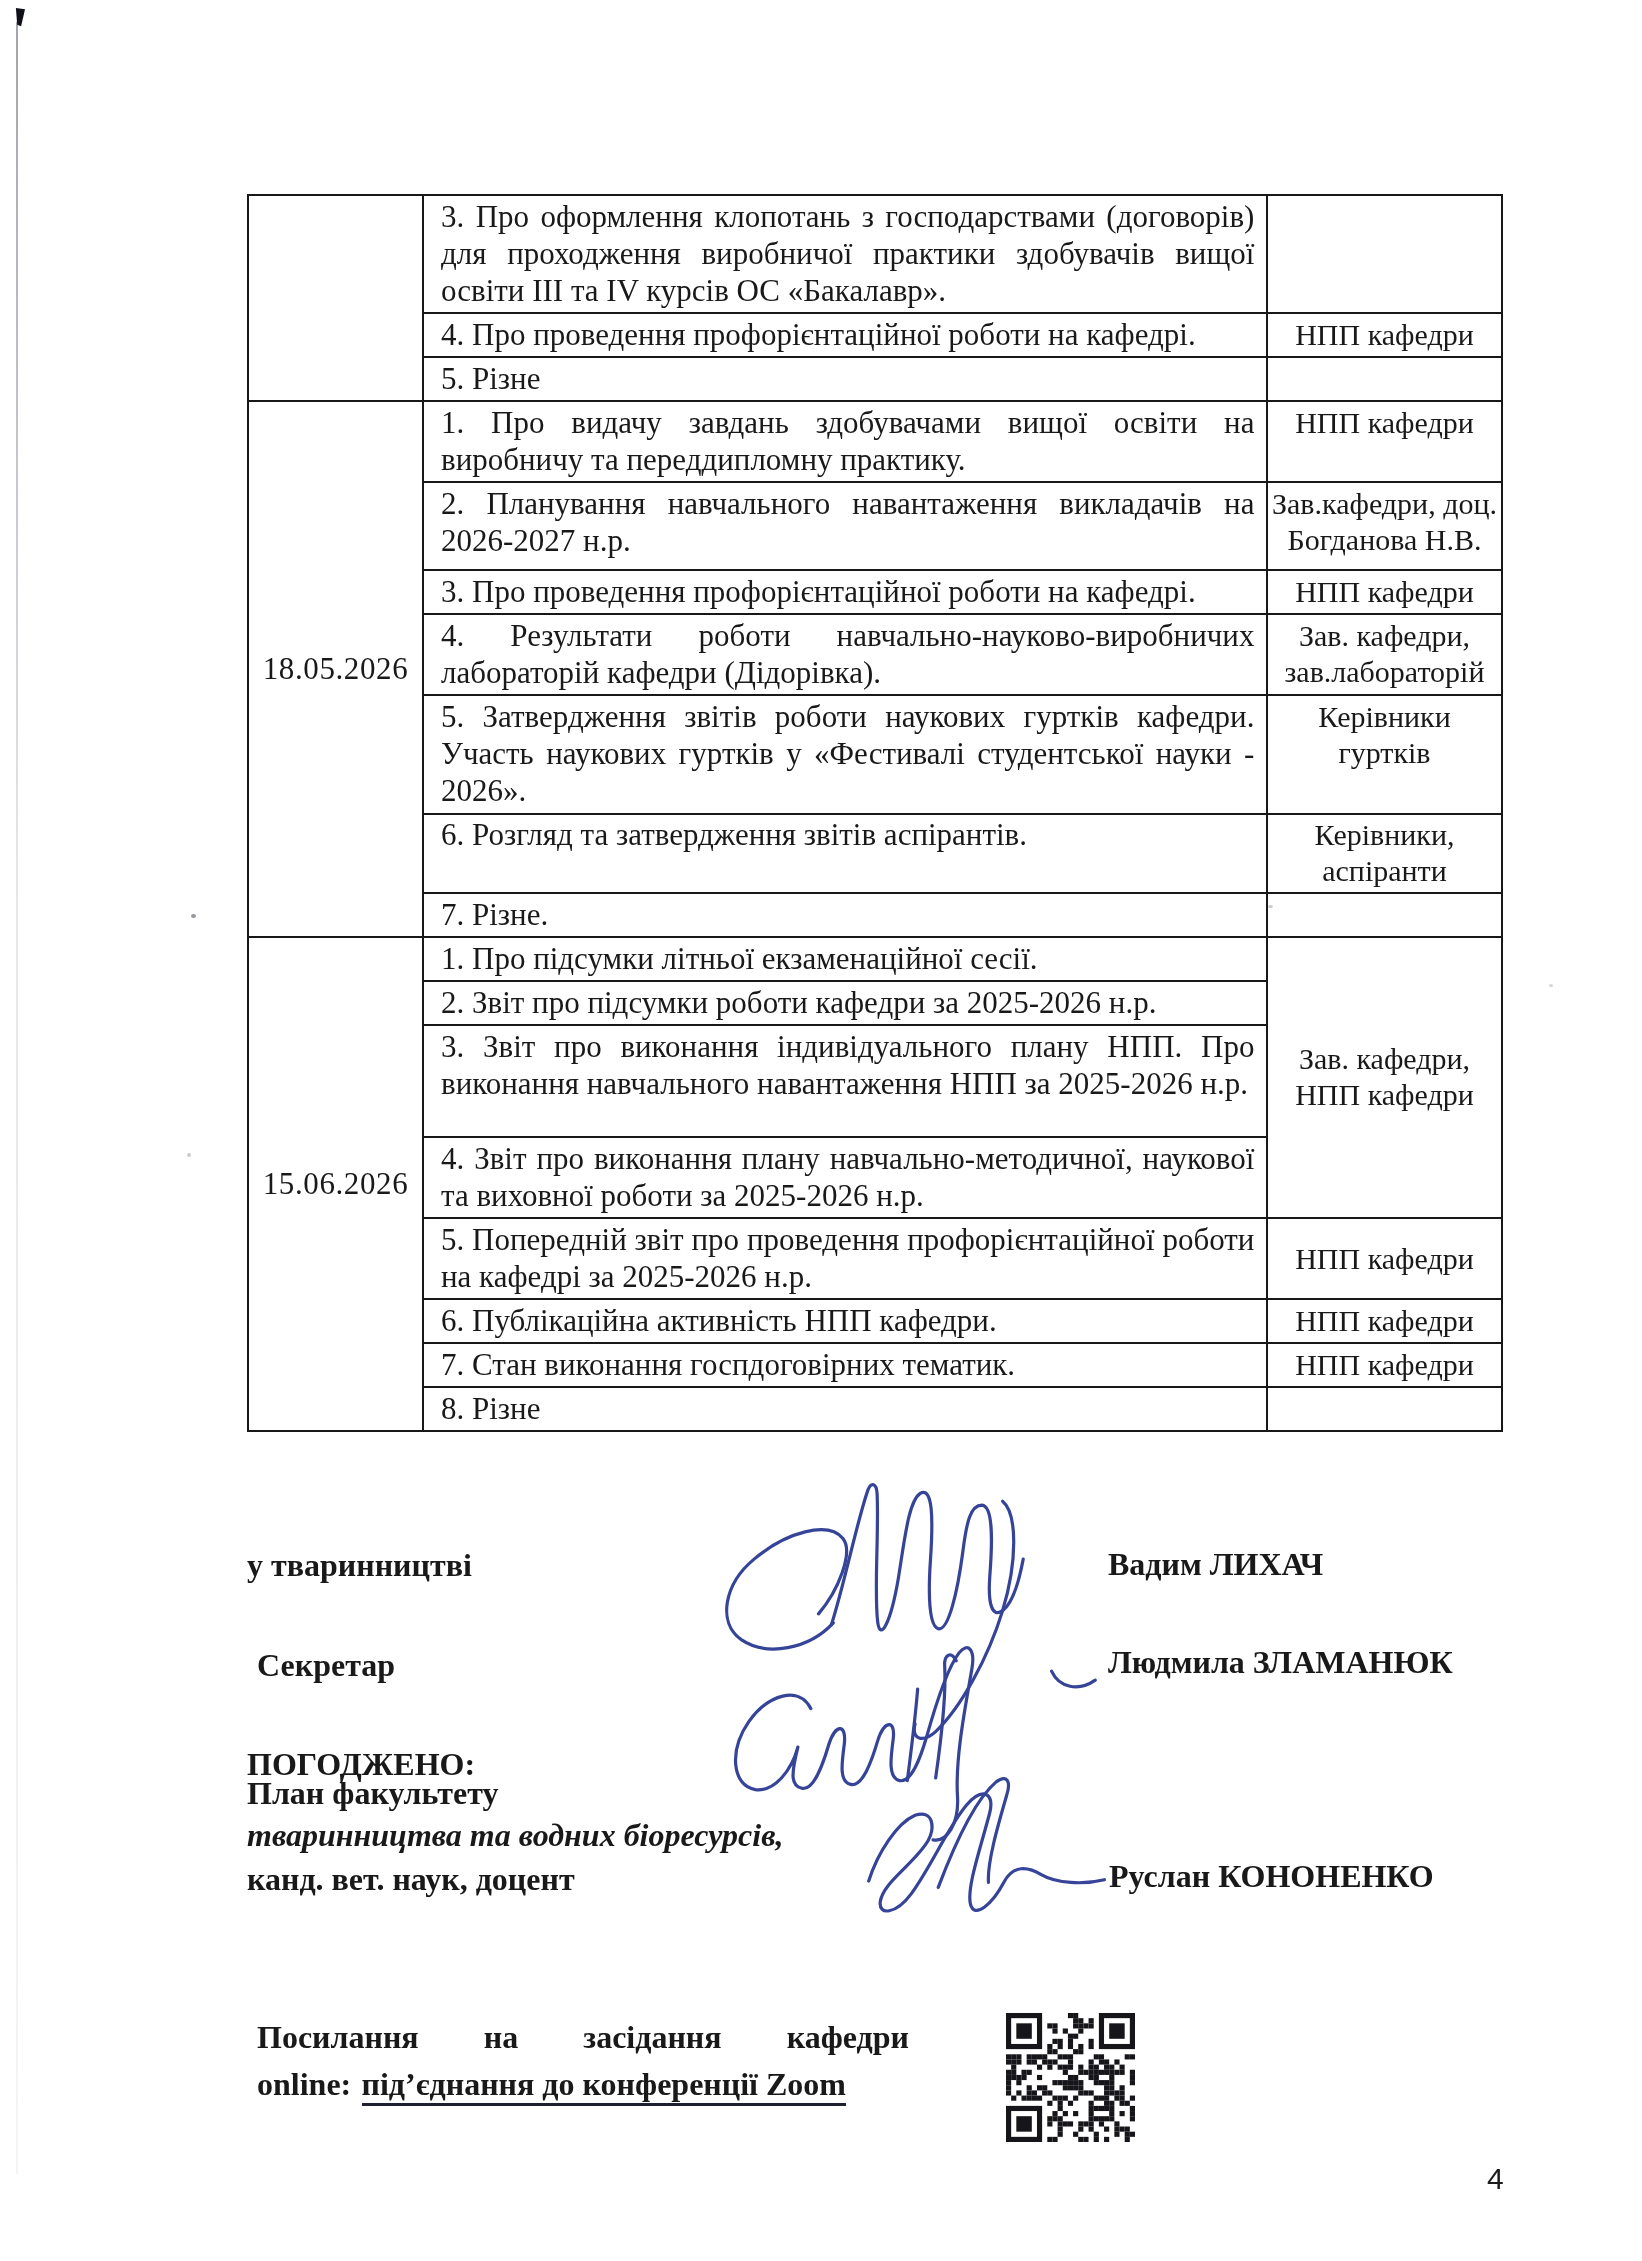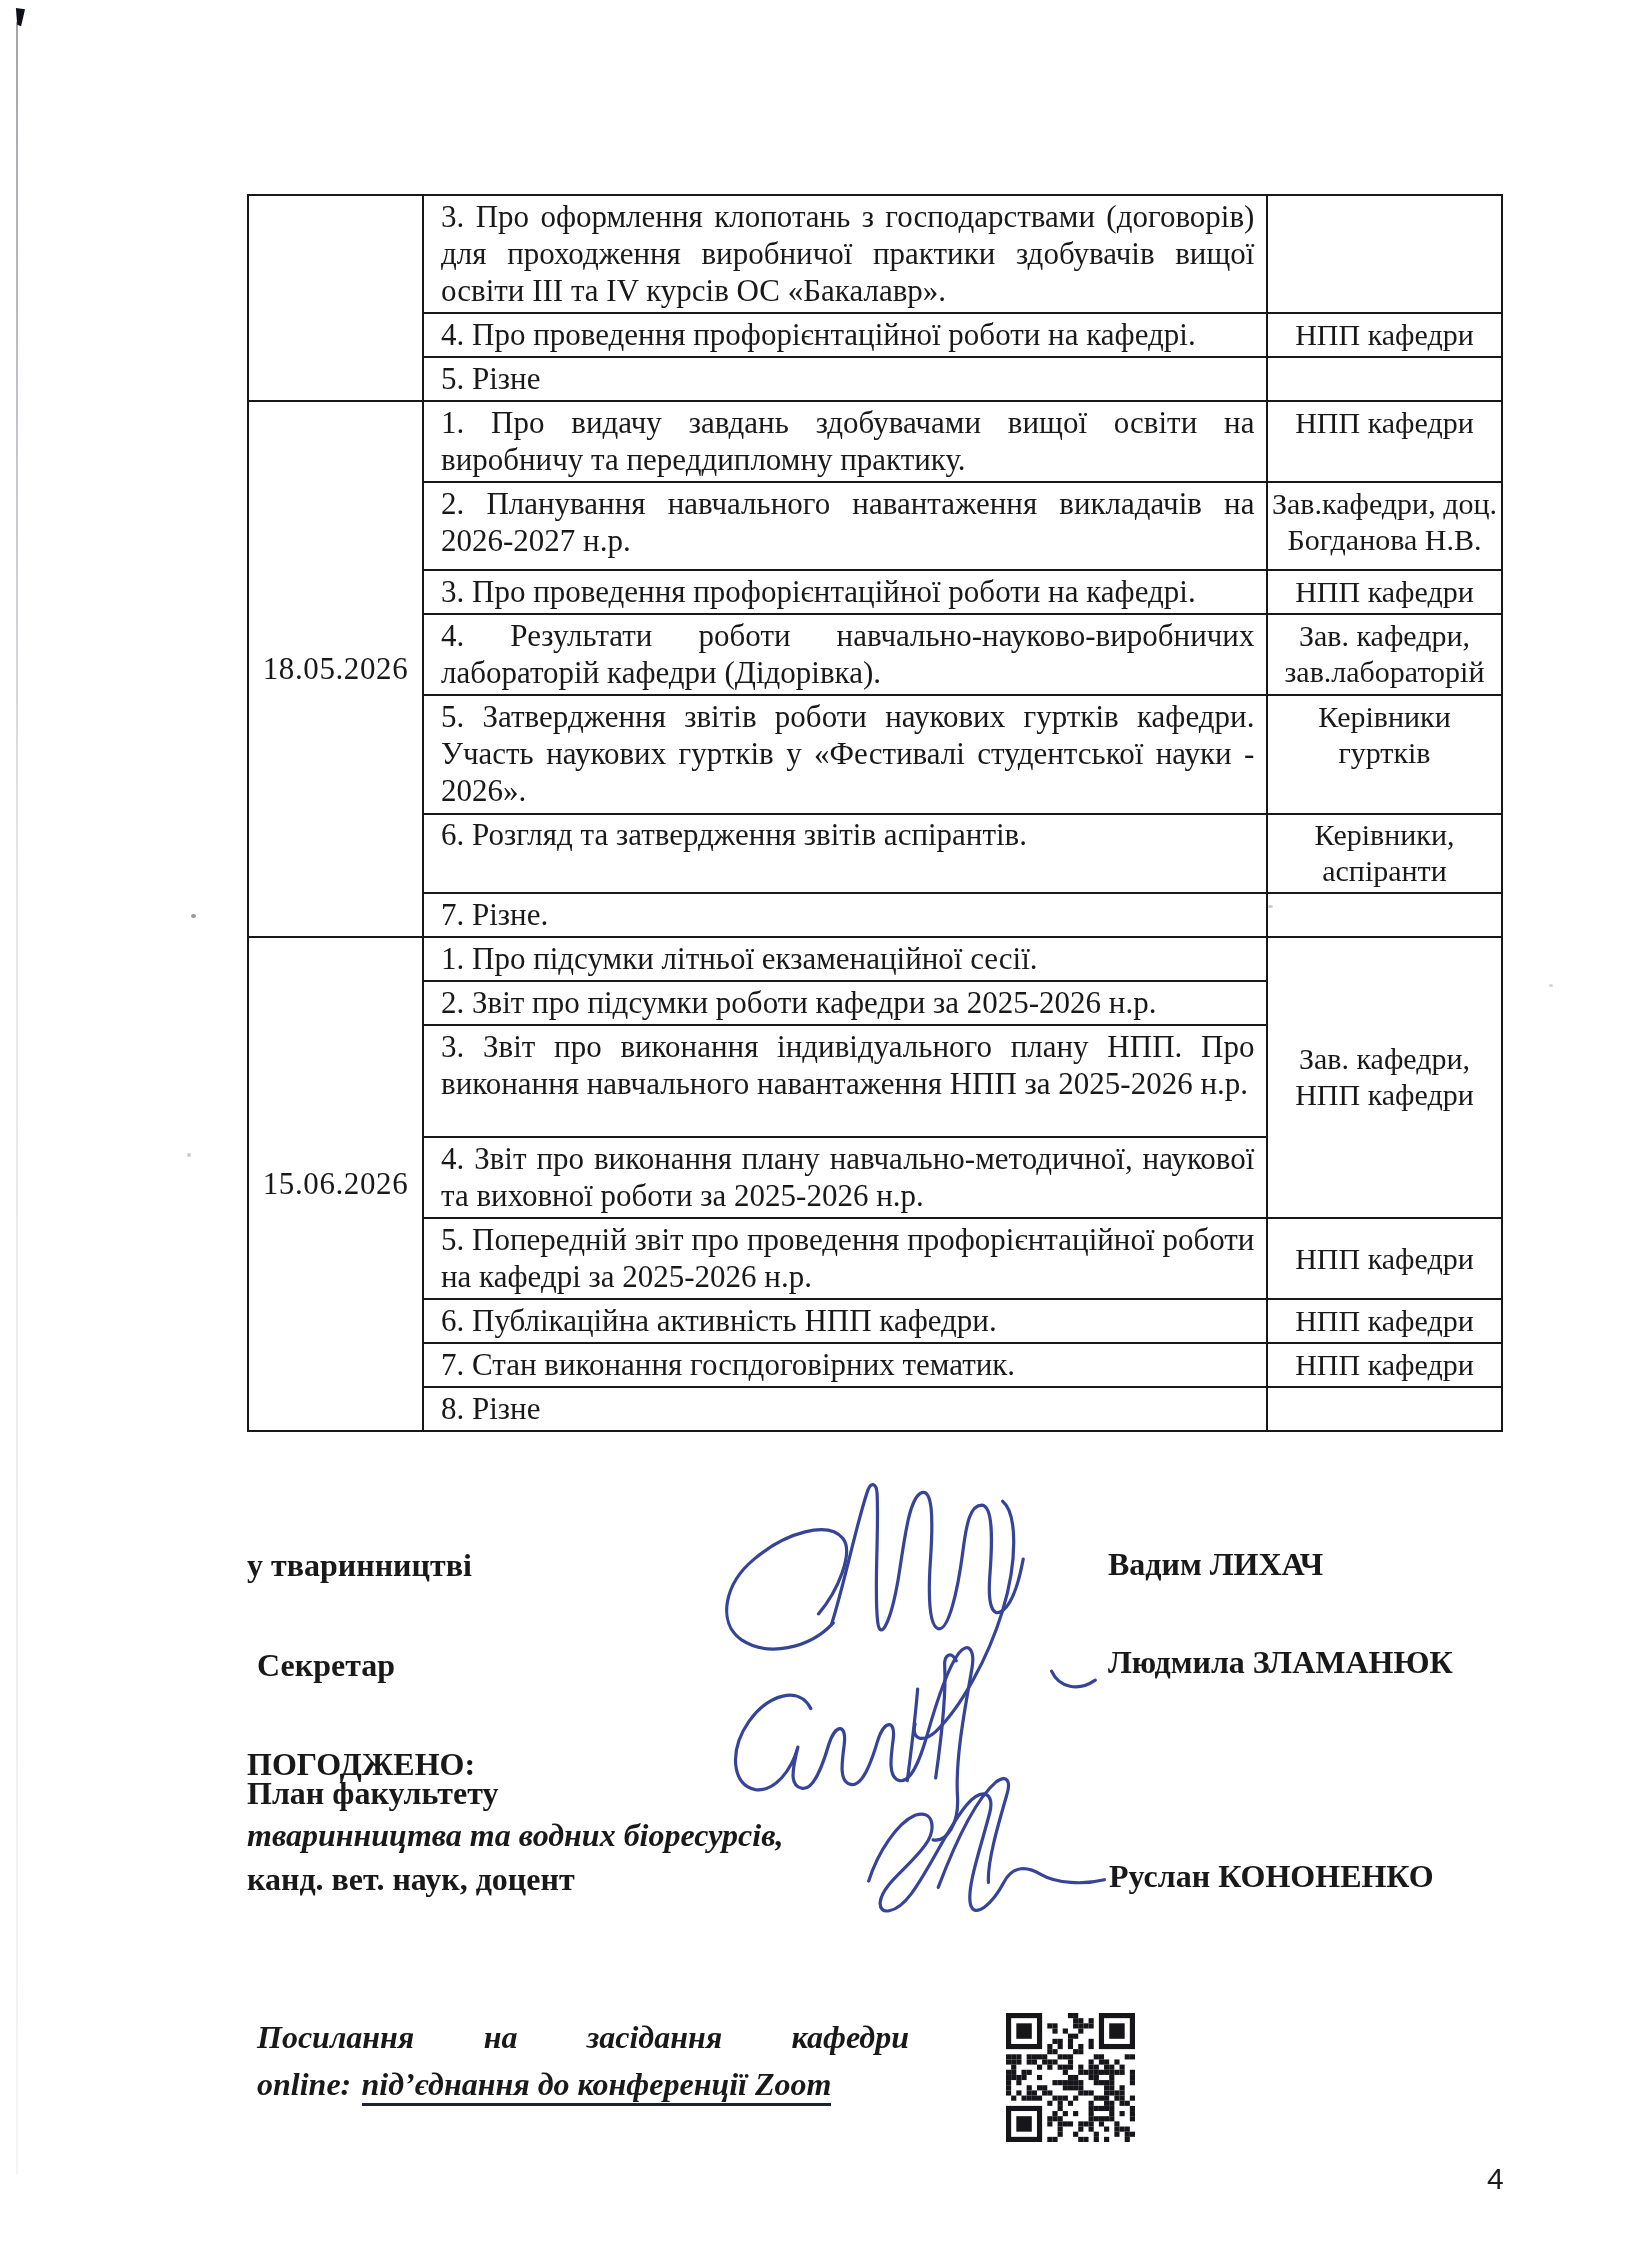--- a/index.html
+++ b/index.html
@@ -24,21 +24,21 @@
   td.vmid{vertical-align:middle;}
   
   .closing{
     position:absolute;left:247px;top:1370px;width:1254px;
     font-size:32px;line-height:62px;text-align:justify;text-indent:95px;
   }
   .b-line{position:absolute;font-weight:bold;font-size:32px;white-space:nowrap;}
   
   .footer-note{
     position:absolute;left:257px;top:2016px;width:652px;
-    font-weight:bold;font-style:italic;font-size:32px;line-height:43px;
+    font-weight:bold;font-size:32px;line-height:43px;
   }
   .footer-note .l1{text-align:justify;text-align-last:justify;}
   .footer-note .l2{margin-top:3.9px;}
   .online-prefix{margin-right:10.3px;}
   .zoom-link{border-bottom:3.9px solid #1d2130;padding-bottom:1px;}
   .qr{position:absolute;left:1006px;top:2013px;}
   .page-number{
     position:absolute;left:1487px;top:2162px;
     font-family:"Liberation Sans","DejaVu Sans",sans-serif;font-size:30px;color:#1c1c1c;
   }

